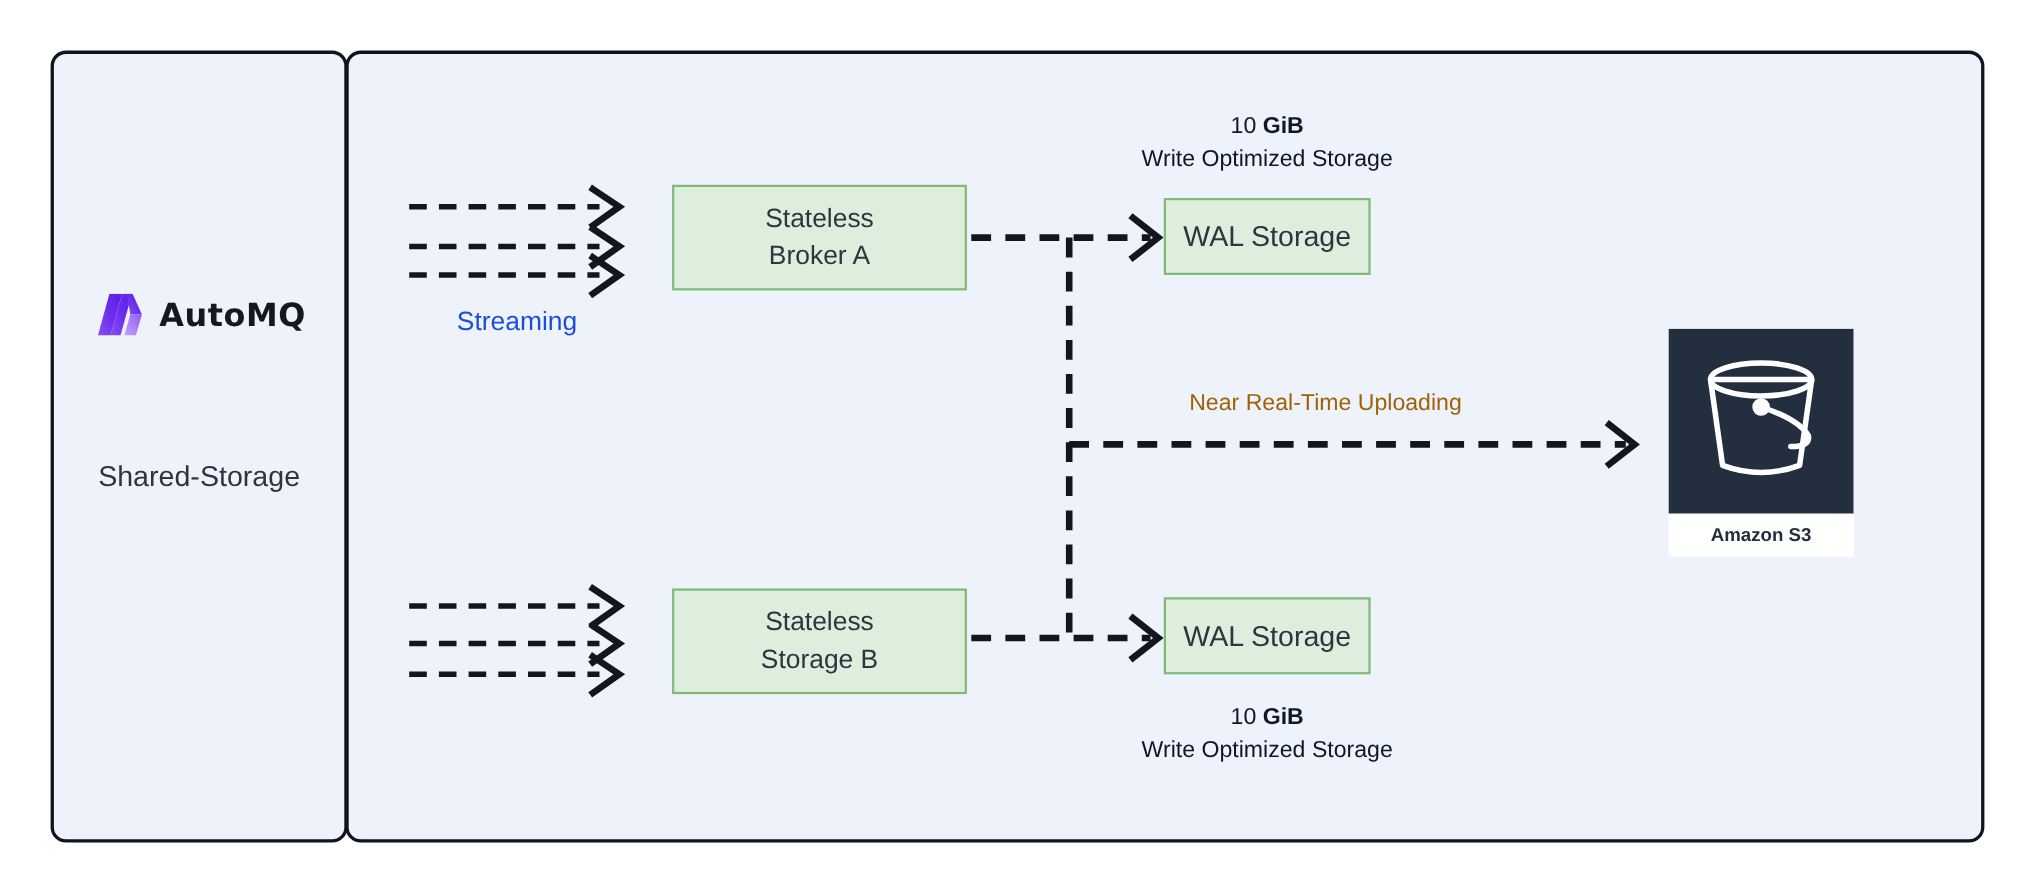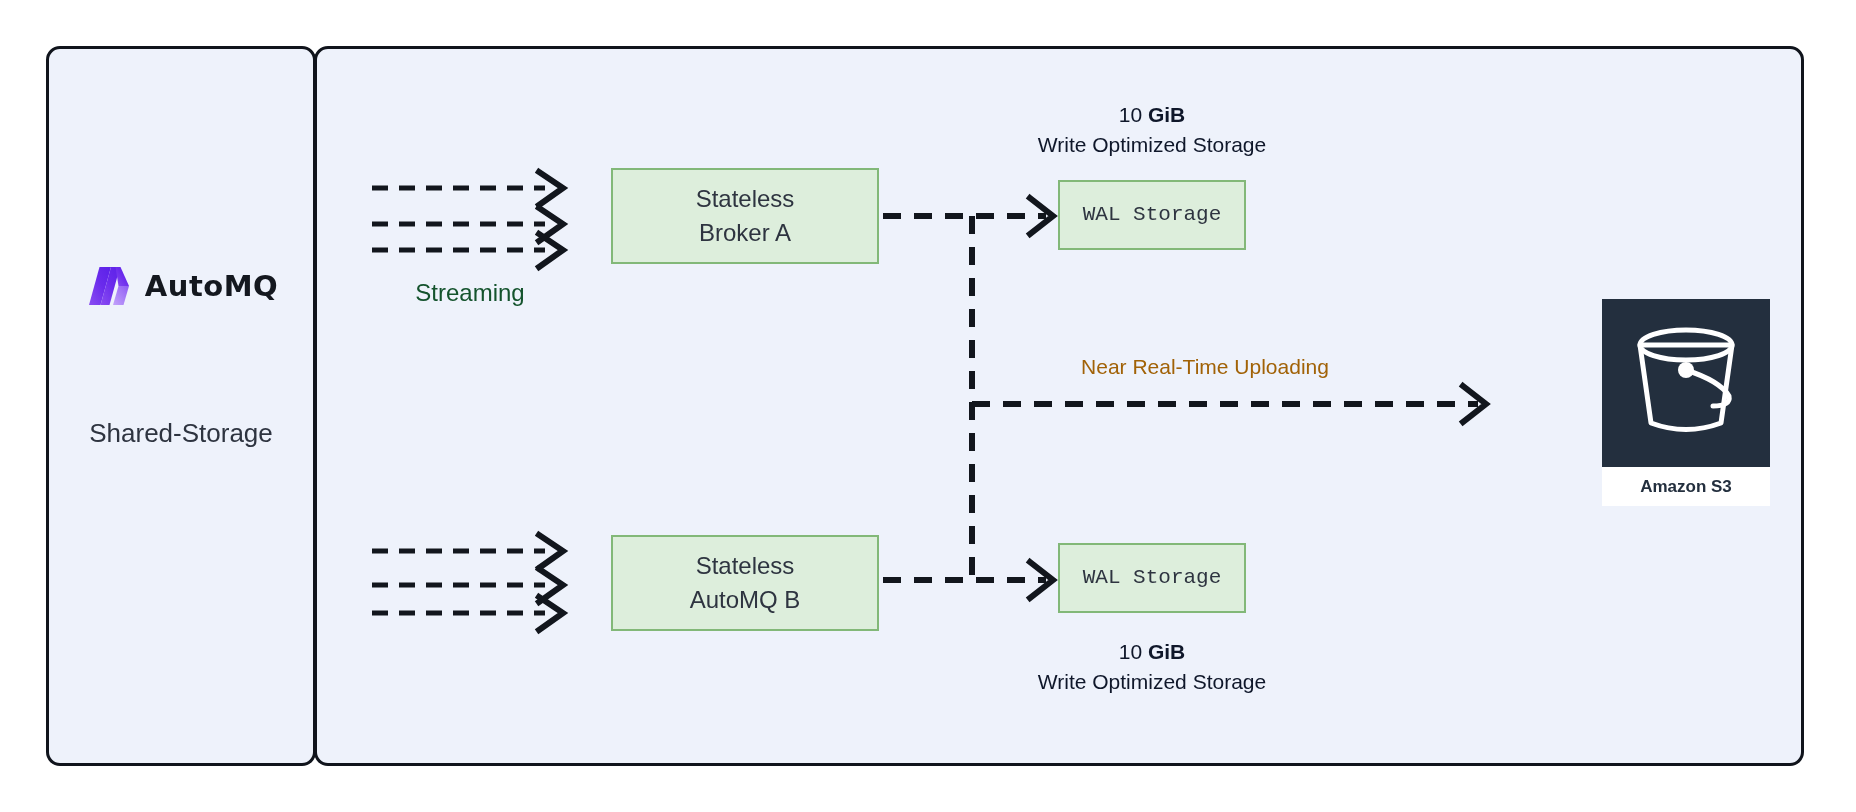--- a/index.html
+++ b/index.html
@@ -72,21 +72,21 @@
     align-items: center;
     justify-content: center;
     color: #2e3440;
   }
   .gbox .line { font-size: 24px; line-height: 1.42; }
 
   #broker-a { left: 611px; top: 168px; width: 268px; height: 96px; }
   #broker-b { left: 611px; top: 535px; width: 268px; height: 96px; }
   #wal-a    { left: 1058px; top: 180px; width: 188px; height: 70px; }
   #wal-b    { left: 1058px; top: 543px; width: 188px; height: 70px; }
-  #wal-a .line, #wal-b .line { font-size: 21px; font-family: Liberation Mono, monospace; }
+  #wal-a .line, #wal-b .line { font-size: 26px; }
 
   
   .cap {
     position: absolute;
     text-align: center;
     color: #0f172a;
     font-size: 21px;
     line-height: 1.45;
   }
   .cap .b { font-weight: 700; }
@@ -95,21 +95,21 @@
   #cap-bottom { left: 1002px; top: 637px; width: 300px; }
 
   #cap-streaming {
     position: absolute;
     left: 370px;
     top: 276px;
     width: 200px;
     text-align: center;
     font-size: 24px;
     line-height: 1.42;
-    color: #14532d;
+    color: #1d4ed8;
   }
 
   #cap-upload {
     position: absolute;
     left: 1030px;
     top: 355px;
     width: 350px;
     text-align: center;
     font-size: 21px;
     color: #a16207;
@@ -119,21 +119,21 @@
   #wires {
     position: absolute;
     left: 0; top: 0;
     width: 1856px; height: 812px;
     pointer-events: none;
   }
 
   
   #s3 {
     position: absolute;
-    left: 1602px;
+    left: 1517px;
     top: 299px;
     width: 168px;
     height: 207px;
     background: #ffffff;
     box-sizing: border-box;
   }
   #s3-art {
     width: 168px;
     height: 168px;
     background: #232f3e;
@@ -211,21 +211,21 @@
       <polyline points="1463,386 1486,404 1463,422"></polyline>
     </g>
   </svg>
 
   <div class="gbox" id="broker-a">
     <span class="line">Stateless</span>
     <span class="line">Broker A</span>
   </div>
   <div class="gbox" id="broker-b">
     <span class="line">Stateless</span>
-    <span class="line">AutoMQ B</span>
+    <span class="line">Storage B</span>
   </div>
   <div class="gbox" id="wal-a">
     <span class="line">WAL Storage</span>
   </div>
   <div class="gbox" id="wal-b">
     <span class="line">WAL Storage</span>
   </div>
 
   <div class="cap" id="cap-top">
     <div>

